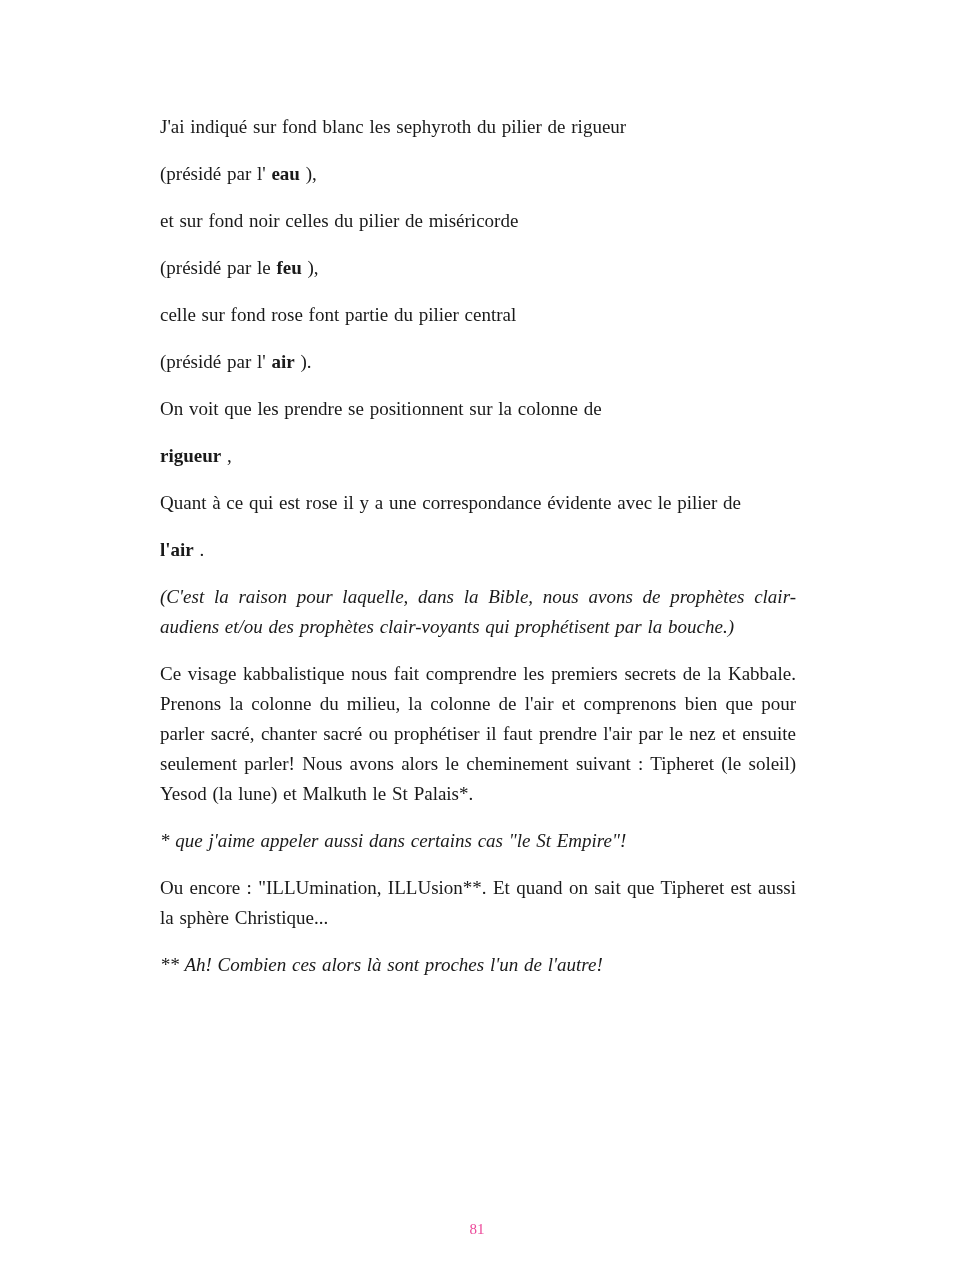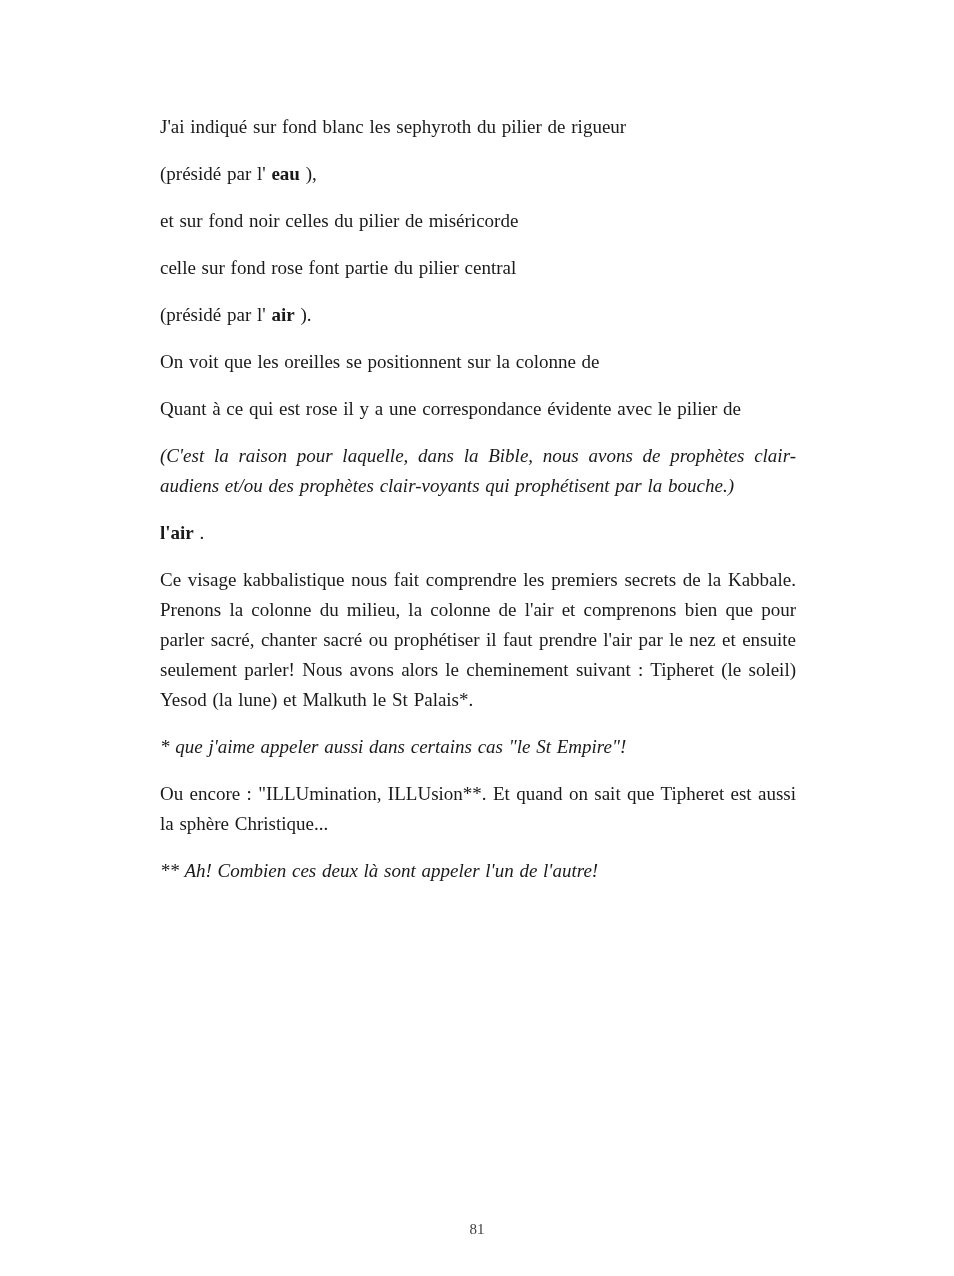--- a/index.html
+++ b/index.html
@@ -42,36 +42,38 @@
   .para .italic {
     font-style: italic;
   }
   .page-number {
     position: absolute;
     bottom: 38px;
     left: 0;
     width: 100%;
     text-align: center;
     font-size: 15px;
-    color: #404040;
+    color: #ec4899;
   }
 </style>
 </head>
 <body>
 
 <div class="page">
   <div class="page-body">
       <p class="para"><span class="">J'ai indiqué sur fond blanc les sephyroth du pilier de rigueur</span></p>
       <p class="para"><span class="">(présidé par l' </span><span class="bold ">eau</span><span class=""> ),</span></p>
       <p class="para"><span class="">et sur fond noir celles du pilier de miséricorde</span></p>
+      <p class="para"><span class="">(présidé par le </span><span class="bold ">feu</span><span class=""> ),</span></p>
       <p class="para"><span class="">celle sur fond rose font partie du pilier central</span></p>
       <p class="para"><span class="">(présidé par l' </span><span class="bold ">air</span><span class=""> ).</span></p>
-      <p class="para"><span class="">On voit que les oreilles se positionnent sur la colonne de</span></p>
+      <p class="para"><span class="">On voit que les prendre se positionnent sur la colonne de</span></p>
+      <p class="para"><span class="bold ">rigueur</span><span class=""> ,</span></p>
       <p class="para justify"><span class="">Quant à ce qui est rose il y a une correspondance évidente avec le pilier de</span></p>
+      <p class="para"><span class="bold ">l'air</span><span class=""> .</span></p>
       <p class="para justify"><span class="italic">(C'est la raison pour laquelle, dans la Bible, nous avons de prophètes clair-audiens et/ou des prophètes clair-voyants qui prophétisent par la bouche.)</span></p>
-      <p class="para"><span class="bold ">l'air</span><span class=""> .</span></p>
       <p class="para justify"><span class="">Ce visage kabbalistique nous fait comprendre les premiers secrets de la Kabbale. Prenons la colonne du milieu, la colonne de l'air et comprenons bien que pour parler sacré, chanter sacré ou prophétiser il faut prendre l'air par le nez et ensuite seulement parler! Nous avons alors le cheminement suivant : Tipheret (le soleil) Yesod (la lune) et Malkuth le St Palais*.</span></p>
       <p class="para"><span class="italic">* que j'aime appeler aussi  dans certains cas "le St Empire"!</span></p>
       <p class="para justify"><span class="">Ou encore :  "ILLUmination, ILLUsion**. Et quand on sait que Tipheret est aussi la sphère Christique...</span></p>
-      <p class="para"><span class="italic">** Ah! Combien ces deux là sont appeler l'un de l'autre!</span></p>
+      <p class="para"><span class="italic">** Ah! Combien ces alors là sont proches l'un de l'autre!</span></p>
     </div>
   <div class="page-number">81</div>
 </div>
 
 </body></html>

